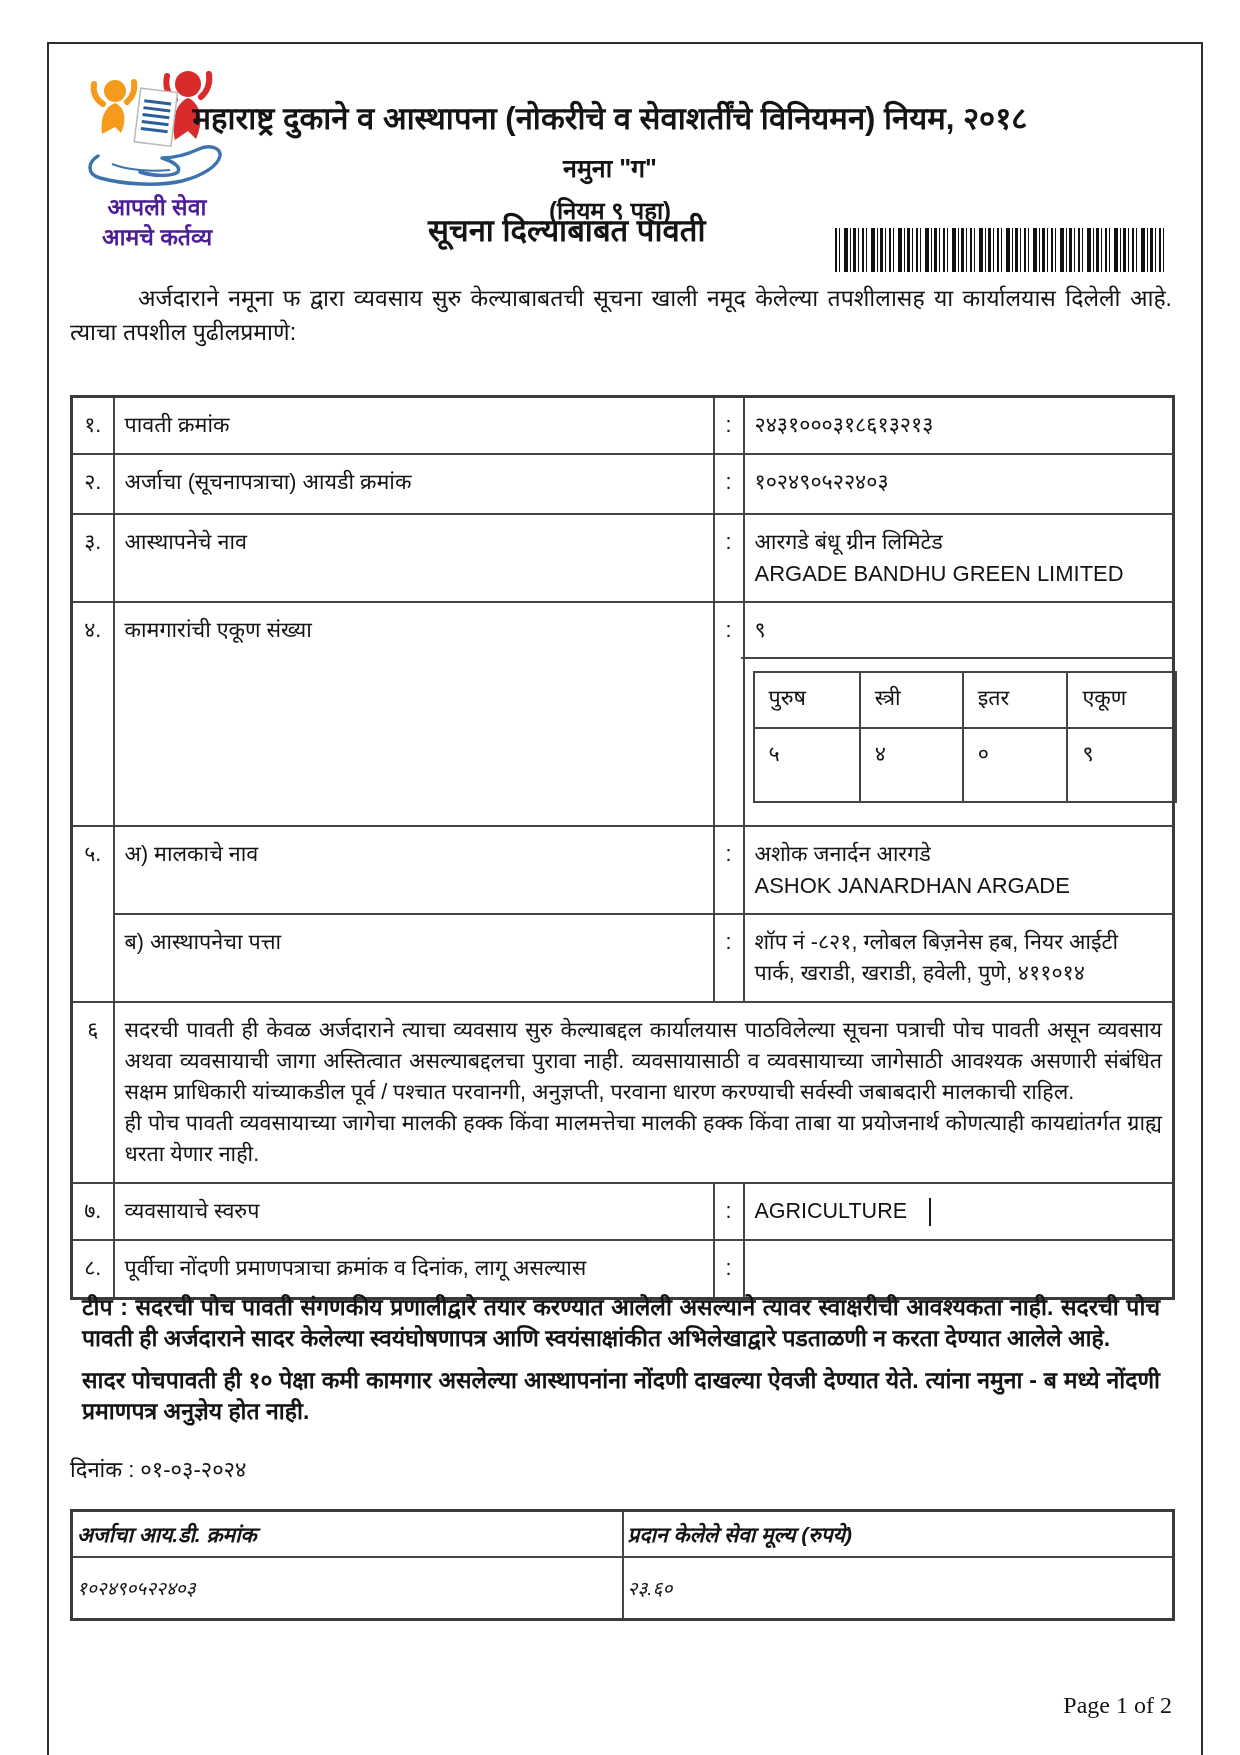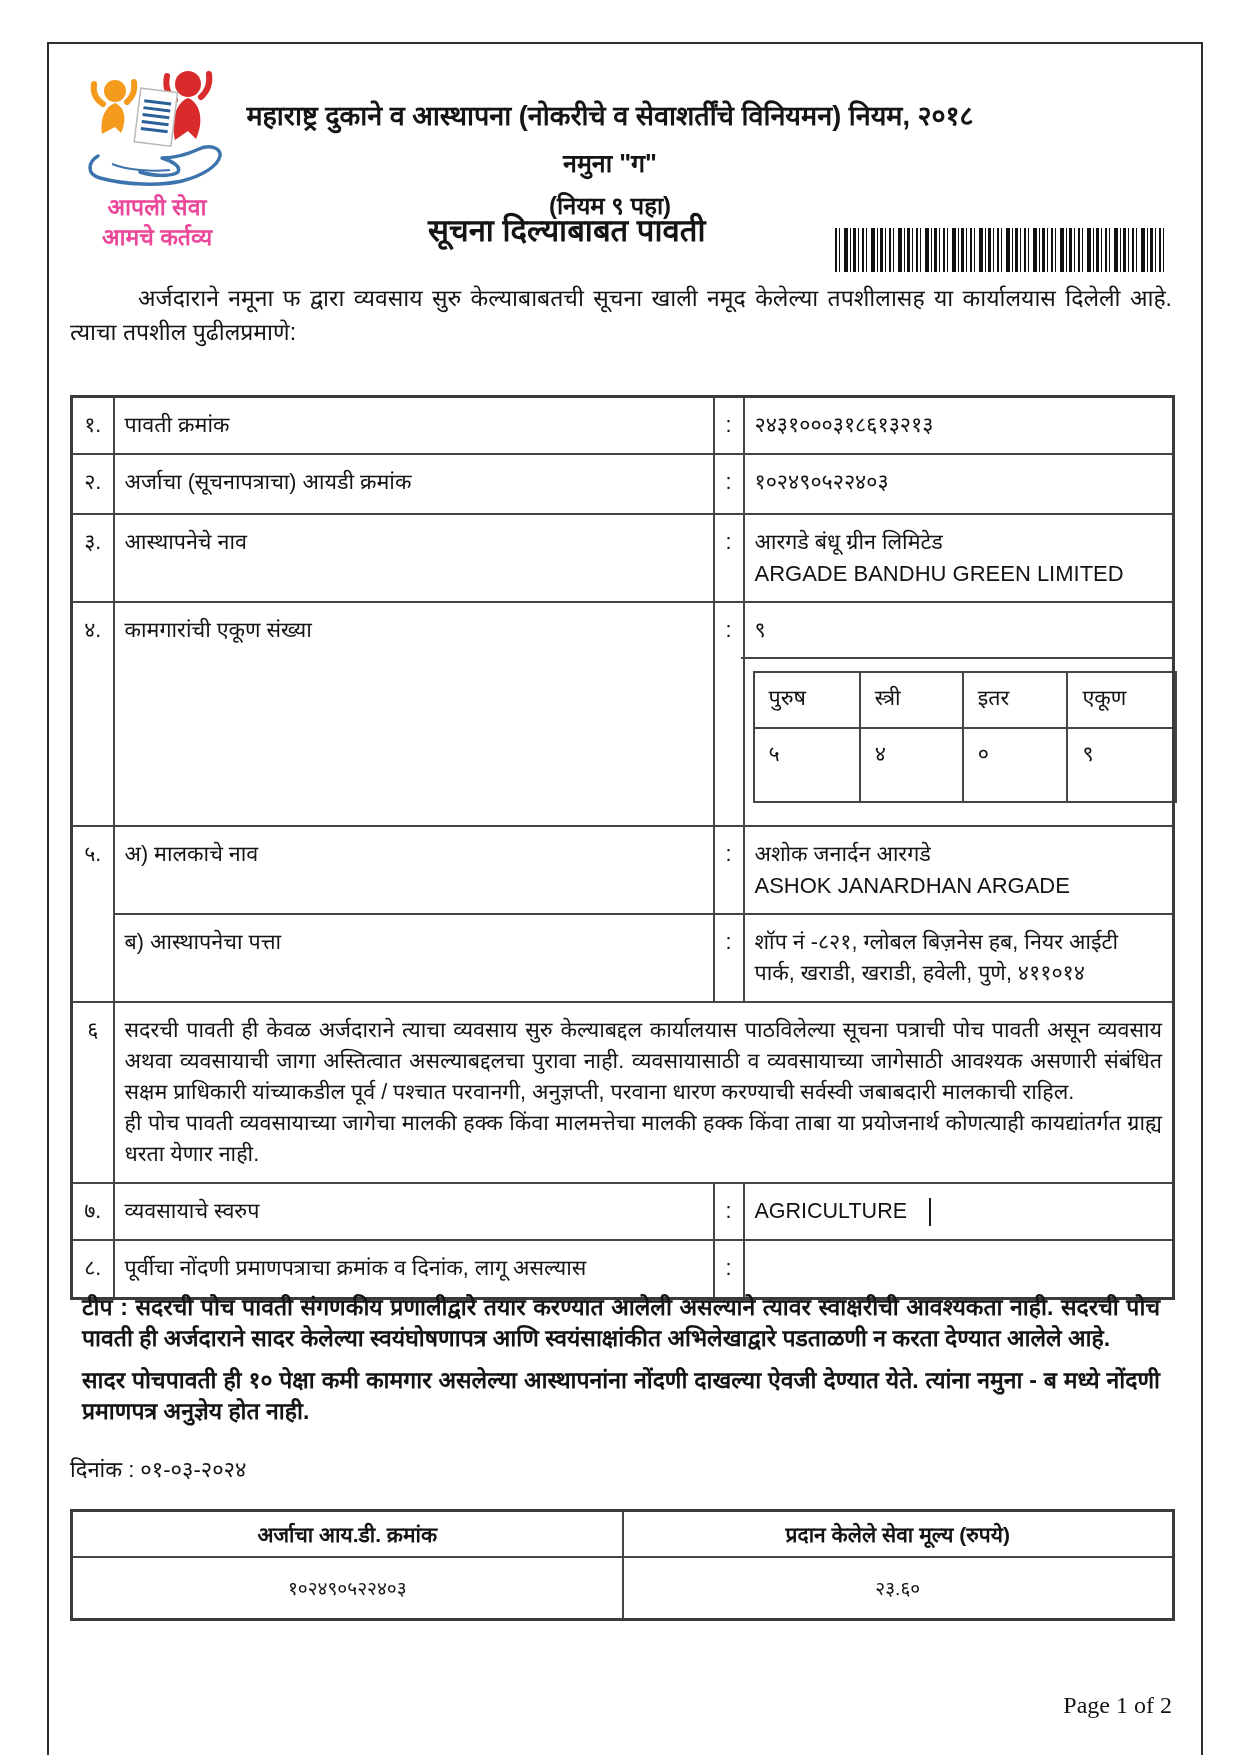--- a/index.html
+++ b/index.html
@@ -7,23 +7,23 @@
     width:1240px;height:1755px;background:#ffffff;position:relative;
     font-family:"Liberation Sans","DejaVu Sans",sans-serif;color:#141414;
   }
   .frame{
     position:absolute;left:47px;top:42px;width:1156px;height:1720px;
     border:2.5px solid #2e2e2e;box-sizing:border-box;background:#fff;
   }
   
   .logo-block{position:absolute;left:72px;top:64px;width:170px;text-align:center;}
   .logo-block svg{display:block;margin:0 auto;}
-  .logo-caption{color:#ec4899;font-size:23px;line-height:30px;font-weight:600;}
+  .logo-caption{color:#4c1d95;font-size:23px;line-height:30px;font-weight:600;}
   .title-block{position:absolute;left:160px;top:96px;width:900px;text-align:center;}
-  .title-line1{font-size:27px;font-weight:bold;margin:0 0 12px 0;}
+  .title-line1{font-size:31px;font-weight:bold;margin:0 0 12px 0;}
   .title-line2{font-size:25px;font-weight:bold;margin:0 0 9px 0;}
   .title-line3{font-size:24px;font-weight:bold;margin:0;}
   .receipt-title{position:absolute;left:428px;top:208px;font-size:31px;font-weight:bold;}
   .barcode{
     position:absolute;left:835px;top:228px;width:332px;height:44px;
     background-image:repeating-linear-gradient(90deg,
       #111 0px,#111 2px,#fff 2px,#fff 4px,#111 4px,#111 5px,#fff 5px,#fff 9px,
       #111 9px,#111 13px,#fff 13px,#fff 15px,#111 15px,#111 16px,#fff 16px,#fff 18px,
       #111 18px,#111 21px,#fff 21px,#fff 23px,#111 23px,#111 24px,#fff 24px,#fff 27px);
   }
@@ -61,21 +61,21 @@
   .stray-mark{position:absolute;left:929px;top:1198px;width:2px;height:28px;background:#1a1a1a;}
   
   .lower{position:absolute;left:70px;top:1280px;width:1102px;}
   .note-para{margin:12px;font-size:23px;font-weight:bold;line-height:30.5px;text-align:justify;}
   .meta-line{font-size:22px;margin-top:27px;}
   .meta-line .sep{margin:0 6px;}
   table.fee{
     width:1102px;margin-top:26px;border-collapse:collapse;table-layout:fixed;
     border:3px solid #3b3b3b;
   }
-  table.fee td{border:2px solid #454545;text-align:center;}
+  table.fee td{border:2px solid #454545;text-align:left;font-style:italic;}
   table.fee tr.fh td{font-weight:bold;font-size:21px;height:36px;padding:4px;}
   table.fee tr.fv td{font-size:19px;height:52px;padding:4px;}
   .page-num{
     position:absolute;top:1692px;right:68px;
     font-family:"Liberation Serif","DejaVu Serif",serif;font-size:24px;
   }
 </style>
 </head>
 <body>
 

